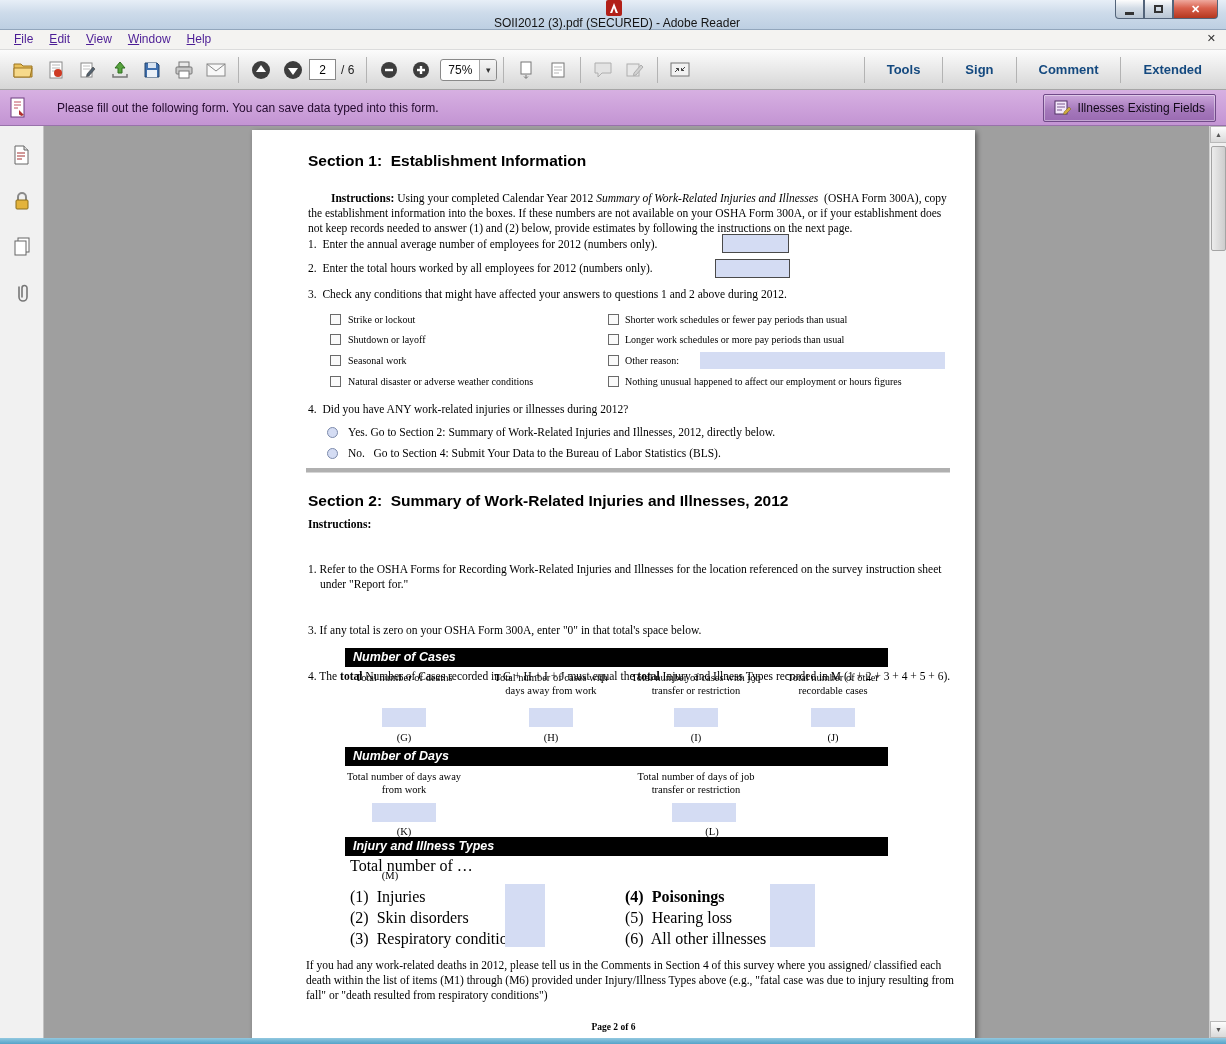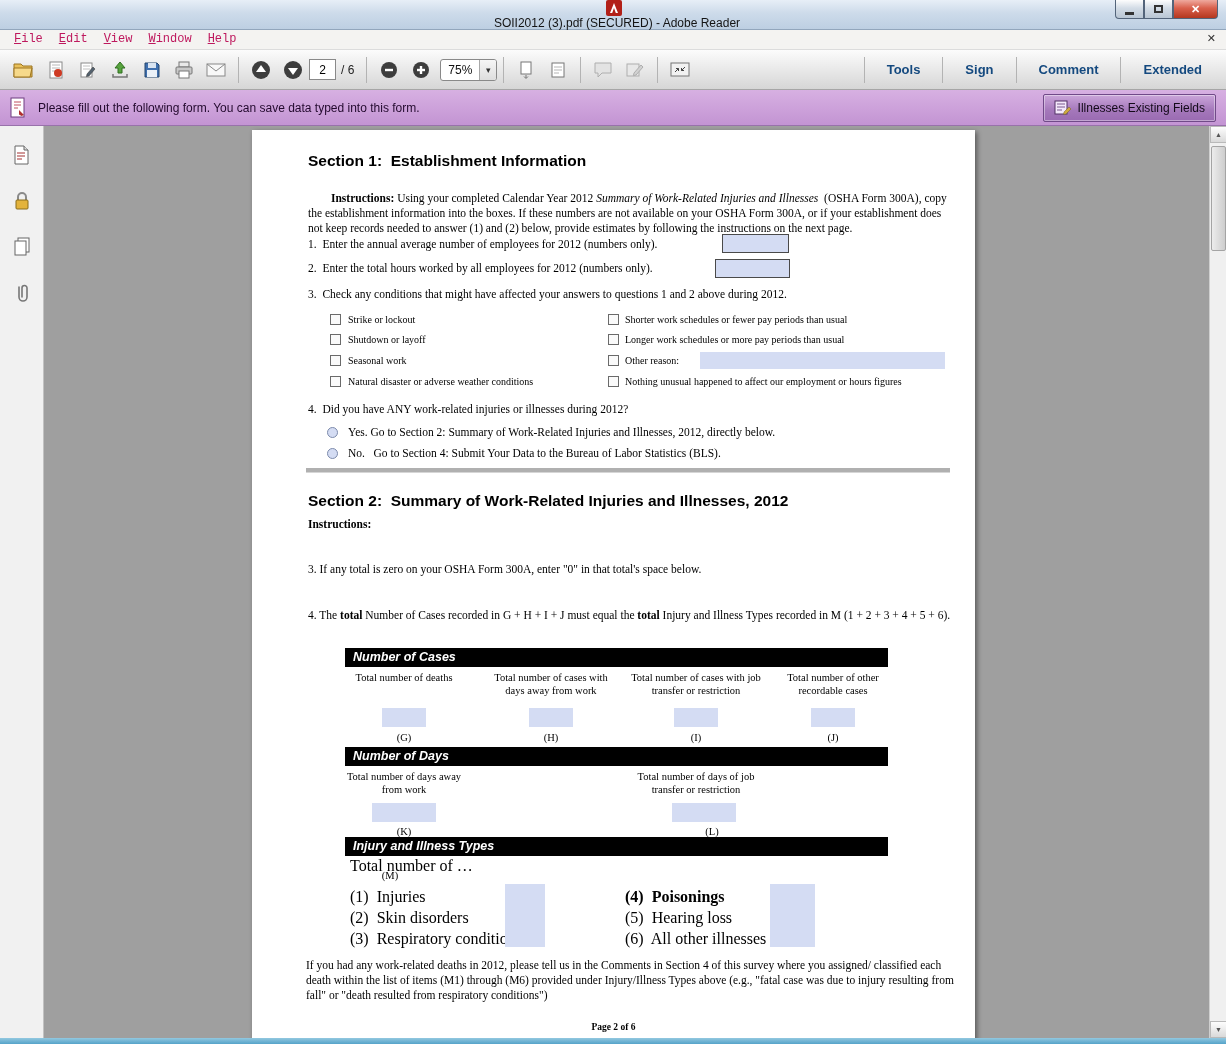--- a/index.html
+++ b/index.html
@@ -19,21 +19,21 @@
   .win-btn.minb { border-radius:0 0 0 4px; }
   .win-btn.closeb { width:45px; border-radius:0 0 4px 0;
     background:linear-gradient(#efa99e,#d9604c 45%,#b4371f);
     color:#fff; font-size:11px; font-weight:bold; }
   .glyph-min { width:9px; height:3px; background:#333; margin-top:8px; }
   .glyph-max { width:9px; height:8px; border:2px solid #333; }
 
   
   .menubar { position:absolute; top:30px; left:0; right:0; height:20px; background:#f4f3f1;
     border-bottom:1px solid #dcdcdc; display:flex; align-items:center; padding-left:6px; font-size:12px; }
-  .menu-item { padding:1px 8px 2px 8px; color:#be185d; white-space:pre;font-family:Liberation Mono, monospace; }
+  .menu-item { padding:1px 8px 2px 8px; color:#4c1d95; white-space:pre; }
   .menu-item::first-letter { text-decoration:underline; }
   .menubar-close { position:absolute; right:10px; top:2px; font-size:11px; color:#333; }
 
   
   .toolbar { position:absolute; top:50px; left:0; right:0; height:40px;
     background:linear-gradient(#fcfcfc,#e7e7e7 55%,#d6d6d6);
     border-bottom:1px solid #a6a6a6; display:flex; align-items:center; padding:0 8px; }
   .tb-btn { width:30px; height:30px; display:flex; align-items:center; justify-content:center;
     border-radius:3px; margin:0 1px; flex:0 0 auto; }
   .tb-sep { width:1px; height:26px; background:#b3b3b3; margin:0 6px; flex:0 0 auto; }
@@ -47,21 +47,21 @@
     background:linear-gradient(#f7f7f7,#dcdcdc); display:flex; align-items:center; justify-content:center;
     font-size:9px; color:#333; }
   .tb-right { margin-left:auto; display:flex; align-items:center; }
   .tb-label { color:#14497f; font-weight:bold; font-size:13px; padding:6px 16px; white-space:pre; }
 
   
   .notifbar { position:absolute; top:90px; left:0; right:0; height:36px;
     background:linear-gradient(#d7b0e2,#c394d3); border-bottom:1px solid #9872aa;
     display:flex; align-items:center; }
   .notif-icon { margin:0 10px 0 8px; flex:0 0 auto; }
-  .notif-msg { font-size:12px; color:#230a2e; }
+  .notif-msg { font-size:12px; color:#230a2e;margin-left:19px; }
   .highlight-btn { position:absolute; right:10px; top:4px; height:28px; display:flex; align-items:center;
     gap:6px; padding:0 10px; background:linear-gradient(#cba5da,#a477ba 60%,#9a6bb2);
     border:1px solid #704a88; border-radius:2px; font-size:12px; color:#140a1a;
     box-shadow:inset 0 0 0 1px rgba(255,255,255,.4); }
 
   
   .main { position:absolute; top:126px; bottom:6px; left:0; right:0; display:flex; }
   .sidebar { width:44px; background:#f1f1f1; border-right:1px solid #c2c2c2;
     display:flex; flex-direction:column; align-items:center; padding-top:16px; gap:20px; flex:0 0 auto; }
   .side-btn { width:28px; height:26px; display:flex; align-items:center; justify-content:center; }
@@ -355,20 +355,21 @@
       <div class="body-text" style="left:96px; top:295px;">Yes. Go to Section 2: Summary of Work-Related Injuries and Illnesses, 2012, directly below.</div>
       <div class="radio" style="left:75px; top:318px;"></div>
       <div class="body-text" style="left:96px; top:316px;">No.   Go to Section 4: Submit Your Data to the Bureau of Labor Statistics (BLS).</div>
 
       <div class="divider" style="left:54px; top:338px; width:644px; height:5px;"></div>
 
       <div class="h1" style="left:56px; top:362px;">Section 2:  Summary of Work-Related Injuries and Illnesses, 2012</div>
       <div class="body-text b" style="left:56px; top:387px;">Instructions:</div>
 
       <div class="body-text" style="left:56px; top:402px; width:644px;">
+        <div class="instr">1. Refer to the OSHA Forms for Recording Work-Related Injuries and Illnesses for the location referenced on the survey instruction sheet under "Report for."</div>
         <div class="instr">3. If any total is zero on your OSHA Form 300A, enter "0" in that total's space below.</div>
         <div class="instr"><span>4. The </span><span class="b">total</span><span> Number of Cases recorded in G + H + I + J must equal the </span><span class="b">total</span><span> Injury and Illness Types recorded in M (1 + 2 + 3 + 4 + 5 + 6).</span></div>
       </div>
 
       <div class="table-bar" style="left:93px; top:518px; width:543px;">Number of Cases</div>
       <div class="col-head" style="left:87px; top:541px; width:130px;">Total number of deaths</div>
       <div class="col-head" style="left:234px; top:541px; width:130px;">Total number of cases with days away from work</div>
       <div class="col-head" style="left:379px; top:541px; width:130px;">Total number of cases with job transfer or restriction</div>
       <div class="col-head" style="left:516px; top:541px; width:130px;">Total number of other recordable cases</div>
 

